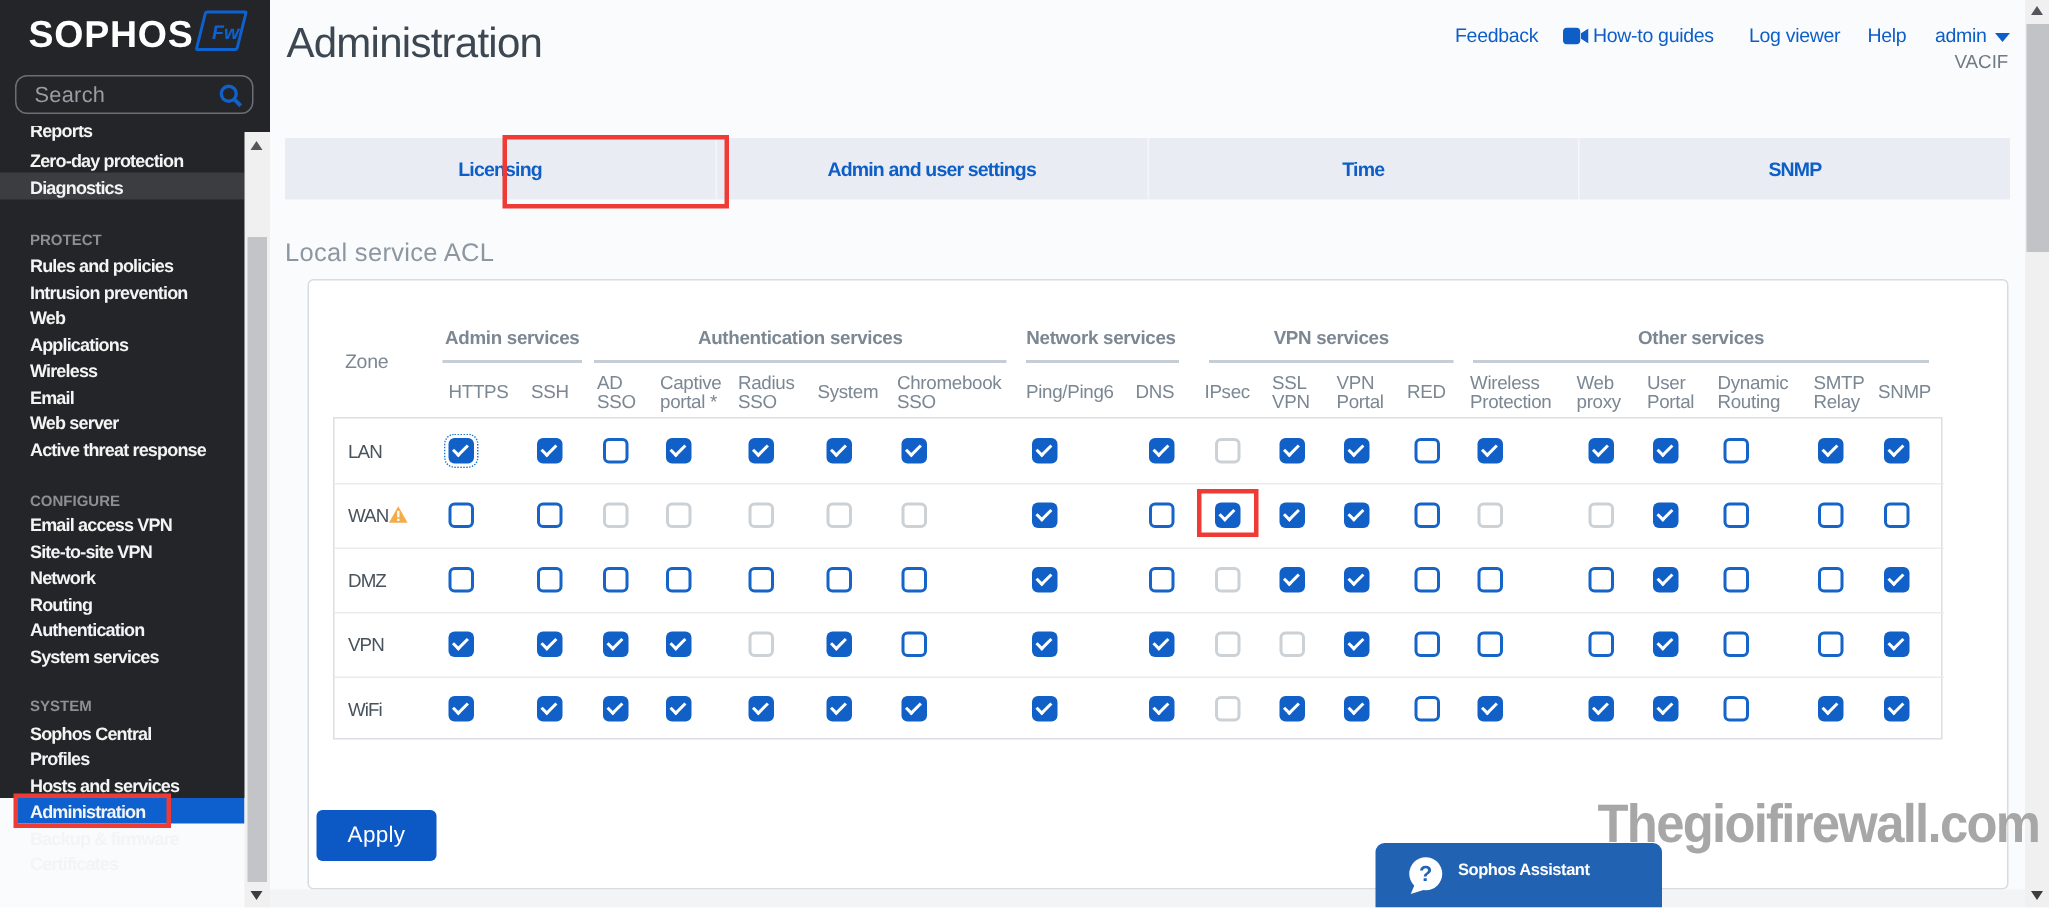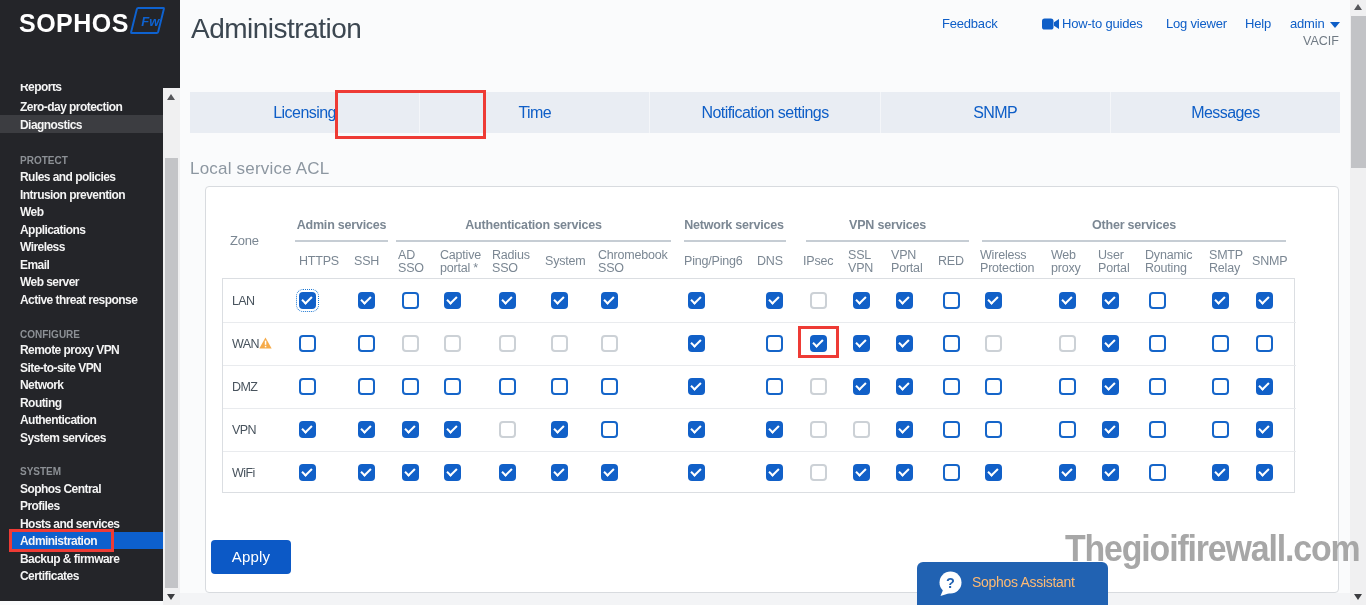--- a/index.html
+++ b/index.html
@@ -1,20 +1,20 @@
 <!DOCTYPE html>
 <html><head><meta charset="utf-8">
 <style>
 *{margin:0;padding:0;box-sizing:border-box}
 html,body{width:1366px;height:605px;overflow:hidden}
 body{font-family:"Liberation Sans",sans-serif;background:#fafbfc;position:relative}
 .abs{position:absolute}
 .nw{white-space:nowrap}
 
-#sidebar{position:absolute;left:0;top:0;width:180px;height:601px;background:#242529;z-index:5}
+#sidebar{position:absolute;left:0;top:0;width:180px;height:532px;background:#242529;z-index:5}
 #logo{position:absolute;left:19px;top:9px;color:#fff;font-weight:bold;font-size:25px;letter-spacing:0.5px}
 #fwbadge{position:absolute;left:133px;top:7px;width:29px;height:27px;border:2.5px solid #0e62d0;transform:skewX(-14deg);border-radius:2px}
 #fwbadge span{display:block;transform:skewX(14deg);color:#0e62d0;font-style:italic;font-weight:bold;font-size:13px;padding:5px 0 0 6px}
 #search{position:absolute;left:10px;top:50px;width:159px;height:26px;border:1px solid #6a6f76;border-radius:8px}
 #search .ph{position:absolute;left:12px;top:4.5px;color:#989da3;font-size:14.5px;letter-spacing:.2px}
 #search svg{position:absolute;right:5px;top:4px}
 #menuclip{position:absolute;left:0;top:84px;width:163px;height:521px;overflow:hidden}
 .mi{position:absolute;left:20px;color:#f4f4f4;font-weight:bold;font-size:12px;letter-spacing:-0.55px;white-space:nowrap}
 .mh{position:absolute;left:20px;color:#8c9095;font-weight:bold;font-size:10px;letter-spacing:0px;white-space:nowrap}
 .hl{position:absolute;left:0;width:163px;height:18px;background:#3c3d41}
@@ -22,21 +22,21 @@
 
 #sscroll{position:absolute;left:163px;top:88px;width:17px;height:517px;background:#f0f0f1}
 #sscroll .thumb{position:absolute;left:2px;top:70px;width:13px;height:430px;background:#c3c4c7}
 
 .redbox{position:absolute;border:3.5px solid #ee3b35;z-index:40;background:transparent}
 
 #main{position:absolute;left:0;top:0;width:1366px;height:605px}
 .toplink{color:#0e5ec7;font-size:13px;letter-spacing:-0.2px}
 #h1{position:absolute;left:191px;top:13px;font-size:28px;letter-spacing:-0.5px;color:#3c4751}
 #tabbar{position:absolute;left:190px;top:92px;width:1150px;height:41px;background:#e9edf3;display:flex}
-.tab{flex:1;display:flex;align-items:center;justify-content:center;color:#0e5ec7;font-weight:normal;font-size:16px;letter-spacing:-0.55px;border-right:1px solid #f4f6f9}
+.tab{flex:1;display:flex;align-items:center;justify-content:center;color:#0e5ec7;font-weight:bold;font-size:13px;letter-spacing:-0.55px;border-right:1px solid #f4f6f9}
 .tab:last-child{border-right:none}
 .tab.active{background:#0b52c0;color:#fff}
 #lsacl{position:absolute;left:190px;top:159px;font-size:17px;letter-spacing:0.2px;color:#8d97a1}
 #card{position:absolute;left:205px;top:186px;width:1134px;height:407px;background:#fff;border:1px solid #d8dbdf;border-radius:4px}
 
 .ghead{position:absolute;font-weight:bold;font-size:12.5px;letter-spacing:-0.2px;color:#7b8793;transform:translateX(-50%);white-space:nowrap}
 .gline{position:absolute;height:1.5px;background:#c6cdd4}
 .chead{position:absolute;font-weight:normal;font-size:12.5px;letter-spacing:-0.2px;color:#7b8793;line-height:12.5px;white-space:nowrap}
 
 #itable{position:absolute;left:222px;top:278px;width:1073px;height:215px;border:1px solid #dbdee2}
@@ -46,50 +46,49 @@
 .cb{position:absolute;width:17px;height:17px;border-radius:4px}
 .cb.c{background:#1160c8}
 .cb.c::after{content:"";position:absolute;left:3.4px;top:3.8px;width:8.2px;height:4.2px;border-left:2.6px solid #fff;border-bottom:2.6px solid #fff;transform:rotate(-45deg)}
 .cb.u{border:2px solid #1565c9;background:#fff}
 .cb.d{border:2px solid #ccd1d6;background:#fff}
 .cb.f{outline:1px dotted #1a76d2;outline-offset:2px}
 #note{position:absolute;left:222px;top:501px;font-size:11.5px;letter-spacing:-0.1px;color:#76828b}
 #apply{position:absolute;left:211px;top:540px;width:80px;height:34px;background:#0c59c6;border-radius:4px;color:#fff;font-size:15px;text-align:center;line-height:34px;letter-spacing:0.2px}
 #watermark{position:absolute;left:1065px;top:528px;font-size:36px;font-weight:bold;color:#a7a7a7;letter-spacing:-1.2px;transform:scaleX(0.94);transform-origin:left;z-index:60}
 #assistant{position:absolute;left:917px;top:562px;width:191px;height:43px;background:#2162b2;border-radius:6px 6px 0 0;z-index:35}
-#assistant .txt{position:absolute;left:55px;top:12px;color:#fdba74;font-weight:normal;font-size:14px;letter-spacing:-0.3px}
+#assistant .txt{position:absolute;left:55px;top:12px;color:#ffffff;font-weight:bold;font-size:11px;letter-spacing:-0.3px}
 #footer{position:absolute;left:180px;top:593px;width:1170px;height:12px;background:#f3f4f6;z-index:20}
 
 #pscroll{position:absolute;right:0;top:0;width:16px;height:605px;background:#f0f0f1;z-index:50}
 #pscroll .thumb{position:absolute;left:1px;top:16px;width:15px;height:152px;background:#c2c3c6}
 .arr-up{width:0;height:0;border-left:4.5px solid transparent;border-right:4.5px solid transparent;border-bottom:6px solid #55565a;position:absolute}
 .arr-dn{width:0;height:0;border-left:4.5px solid transparent;border-right:4.5px solid transparent;border-top:6px solid #3c3d40;position:absolute}
 </style></head><body>
 
 <div id="main">
 <div class="abs nw" style="left:790px;top:15px;width:540px;text-align:right;font-size:0">
 </div>
-<span class="abs toplink nw" style="left:942px;top:16px">Feedback</span>
+<span class="abs toplink nw" style="left:970px;top:16px">Feedback</span>
 <svg class="abs" style="left:1042px;top:18px" width="17" height="12" viewBox="0 0 17 12">
       <rect x="0" y="0.5" width="11.5" height="11" rx="2.6" fill="#0e5ec7"></rect>
       <path d="M12 4.2 L17 1 V11 L12 7.8 Z" fill="#0e5ec7"></path>
     </svg>
 <span class="abs toplink nw" style="left:1062px;top:16px">How-to guides</span>
 <span class="abs toplink nw" style="left:1166px;top:16px">Log viewer</span>
 <span class="abs toplink nw" style="left:1245px;top:16px">Help</span>
 <span class="abs toplink nw" style="left:1290px;top:16px">admin</span>
 <div class="abs" style="left:1330px;top:22px;width:0;height:0;border-left:5px solid transparent;border-right:5px solid transparent;border-top:6px solid #0e5ec7"></div>
 <span class="abs nw" style="left:1303px;top:34px;font-size:12.5px;color:#707a84">VACIF</span>
 <div id="h1">Administration</div>
 <div id="tabbar">
 <div class="tab">Licensing</div>
+<div class="tab">Admin and user settings</div>
 <div class="tab">Time</div>
-<div class="tab">Notification settings</div>
 <div class="tab">SNMP</div>
-<div class="tab">Messages</div>
 </div>
 <div id="lsacl">Local service ACL</div>
 <div id="card"></div>
 <span class="chead" style="left:230px;top:235px;font-size:13px">Zone</span>
 <span class="ghead" style="left:341.5px;top:218px">Admin services</span>
 <div class="gline" style="left:295px;top:240px;width:93px"></div>
 <span class="ghead" style="left:533.5px;top:218px">Authentication services</span>
 <div class="gline" style="left:396px;top:240px;width:275px"></div>
 <span class="ghead" style="left:734px;top:218px">Network services</span>
 <div class="gline" style="left:684px;top:240px;width:102px"></div>
@@ -239,36 +238,43 @@
 <div id="footer"></div>
 </div>
 <div class="redbox" style="left:334.5px;top:90px;width:151.5px;height:48.5px"></div>
 <div class="redbox" style="left:798px;top:326px;width:41px;height:32px"></div>
 <div class="redbox" style="left:8.5px;top:529px;width:105px;height:23px;z-index:45"></div>
 <div id="sidebar">
 <div id="logo">SOPHOS</div>
 <div id="fwbadge">
       <span>Fw</span>
     </div>
+<div id="search">
+      <span class="ph">Search</span>
+      <svg width="18" height="18" viewBox="0 0 18 18">
+        <circle cx="7.5" cy="7.5" r="5" fill="none" stroke="#0f62cc" stroke-width="2.2"></circle>
+        <line x1="11.2" y1="11.2" x2="15.5" y2="15.5" stroke="#0f62cc" stroke-width="2.6"></line>
+      </svg>
+    </div>
 <div id="menuclip">
 <span class="mi" style="top:-3.75px">Reports</span>
 <span class="mi" style="top:16.25px">Zero-day protection</span>
 <div class="hl" style="top:31.25px"></div>
 <span class="mi" style="top:33.75px">Diagnostics</span>
 <span class="mh" style="top:71px">PROTECT</span>
 <span class="mi" style="top:86.0px">Rules and policies</span>
 <span class="mi" style="top:103.5px">Intrusion prevention</span>
 <span class="mi" style="top:121.0px">Web</span>
 <span class="mi" style="top:138.5px">Applications</span>
 <span class="mi" style="top:156.0px">Wireless</span>
 <span class="mi" style="top:173.5px">Email</span>
 <span class="mi" style="top:191.0px">Web server</span>
 <span class="mi" style="top:208.5px">Active threat response</span>
 <span class="mh" style="top:244.5px">CONFIGURE</span>
-<span class="mi" style="top:259.0px">Remote proxy VPN</span>
+<span class="mi" style="top:259.0px">Email access VPN</span>
 <span class="mi" style="top:276.5px">Site-to-site VPN</span>
 <span class="mi" style="top:294.0px">Network</span>
 <span class="mi" style="top:311.5px">Routing</span>
 <span class="mi" style="top:329.0px">Authentication</span>
 <span class="mi" style="top:346.5px">System services</span>
 <span class="mh" style="top:381.5px">SYSTEM</span>
 <span class="mi" style="top:397.5px">Sophos Central</span>
 <span class="mi" style="top:415.0px">Profiles</span>
 <span class="mi" style="top:432.5px">Hosts and services</span>
 <div class="hlb" style="top:448.0px"></div>

